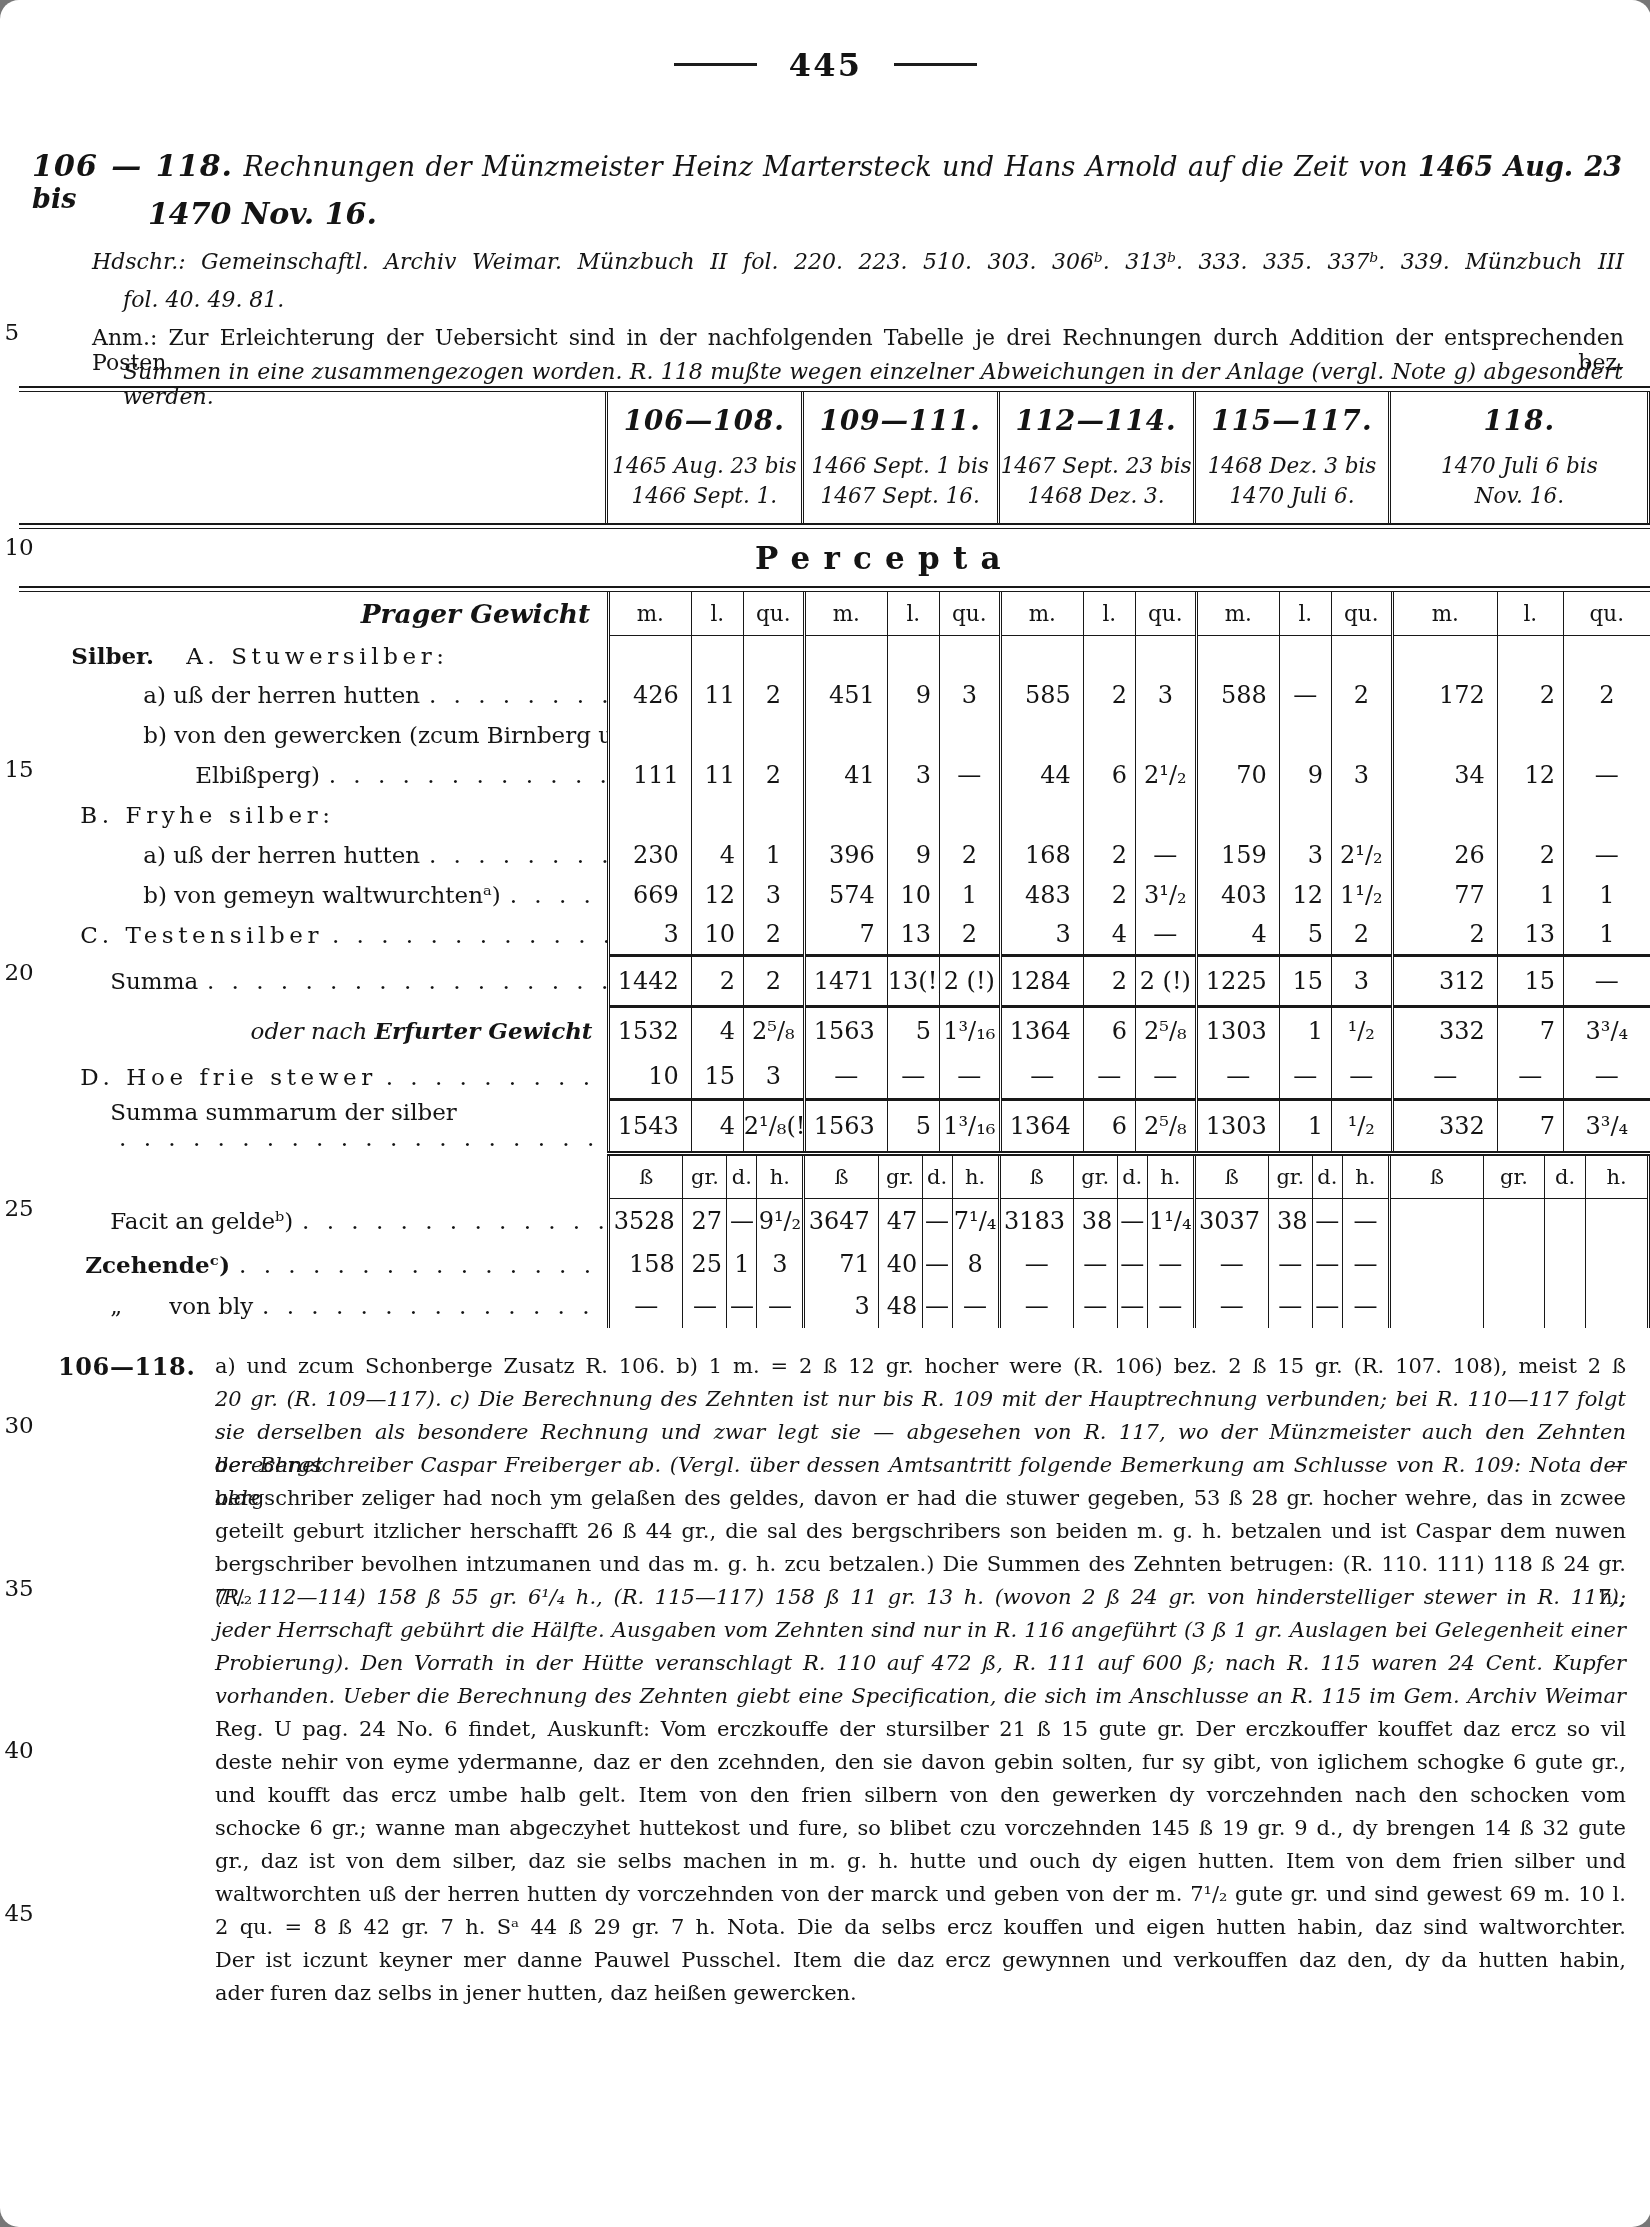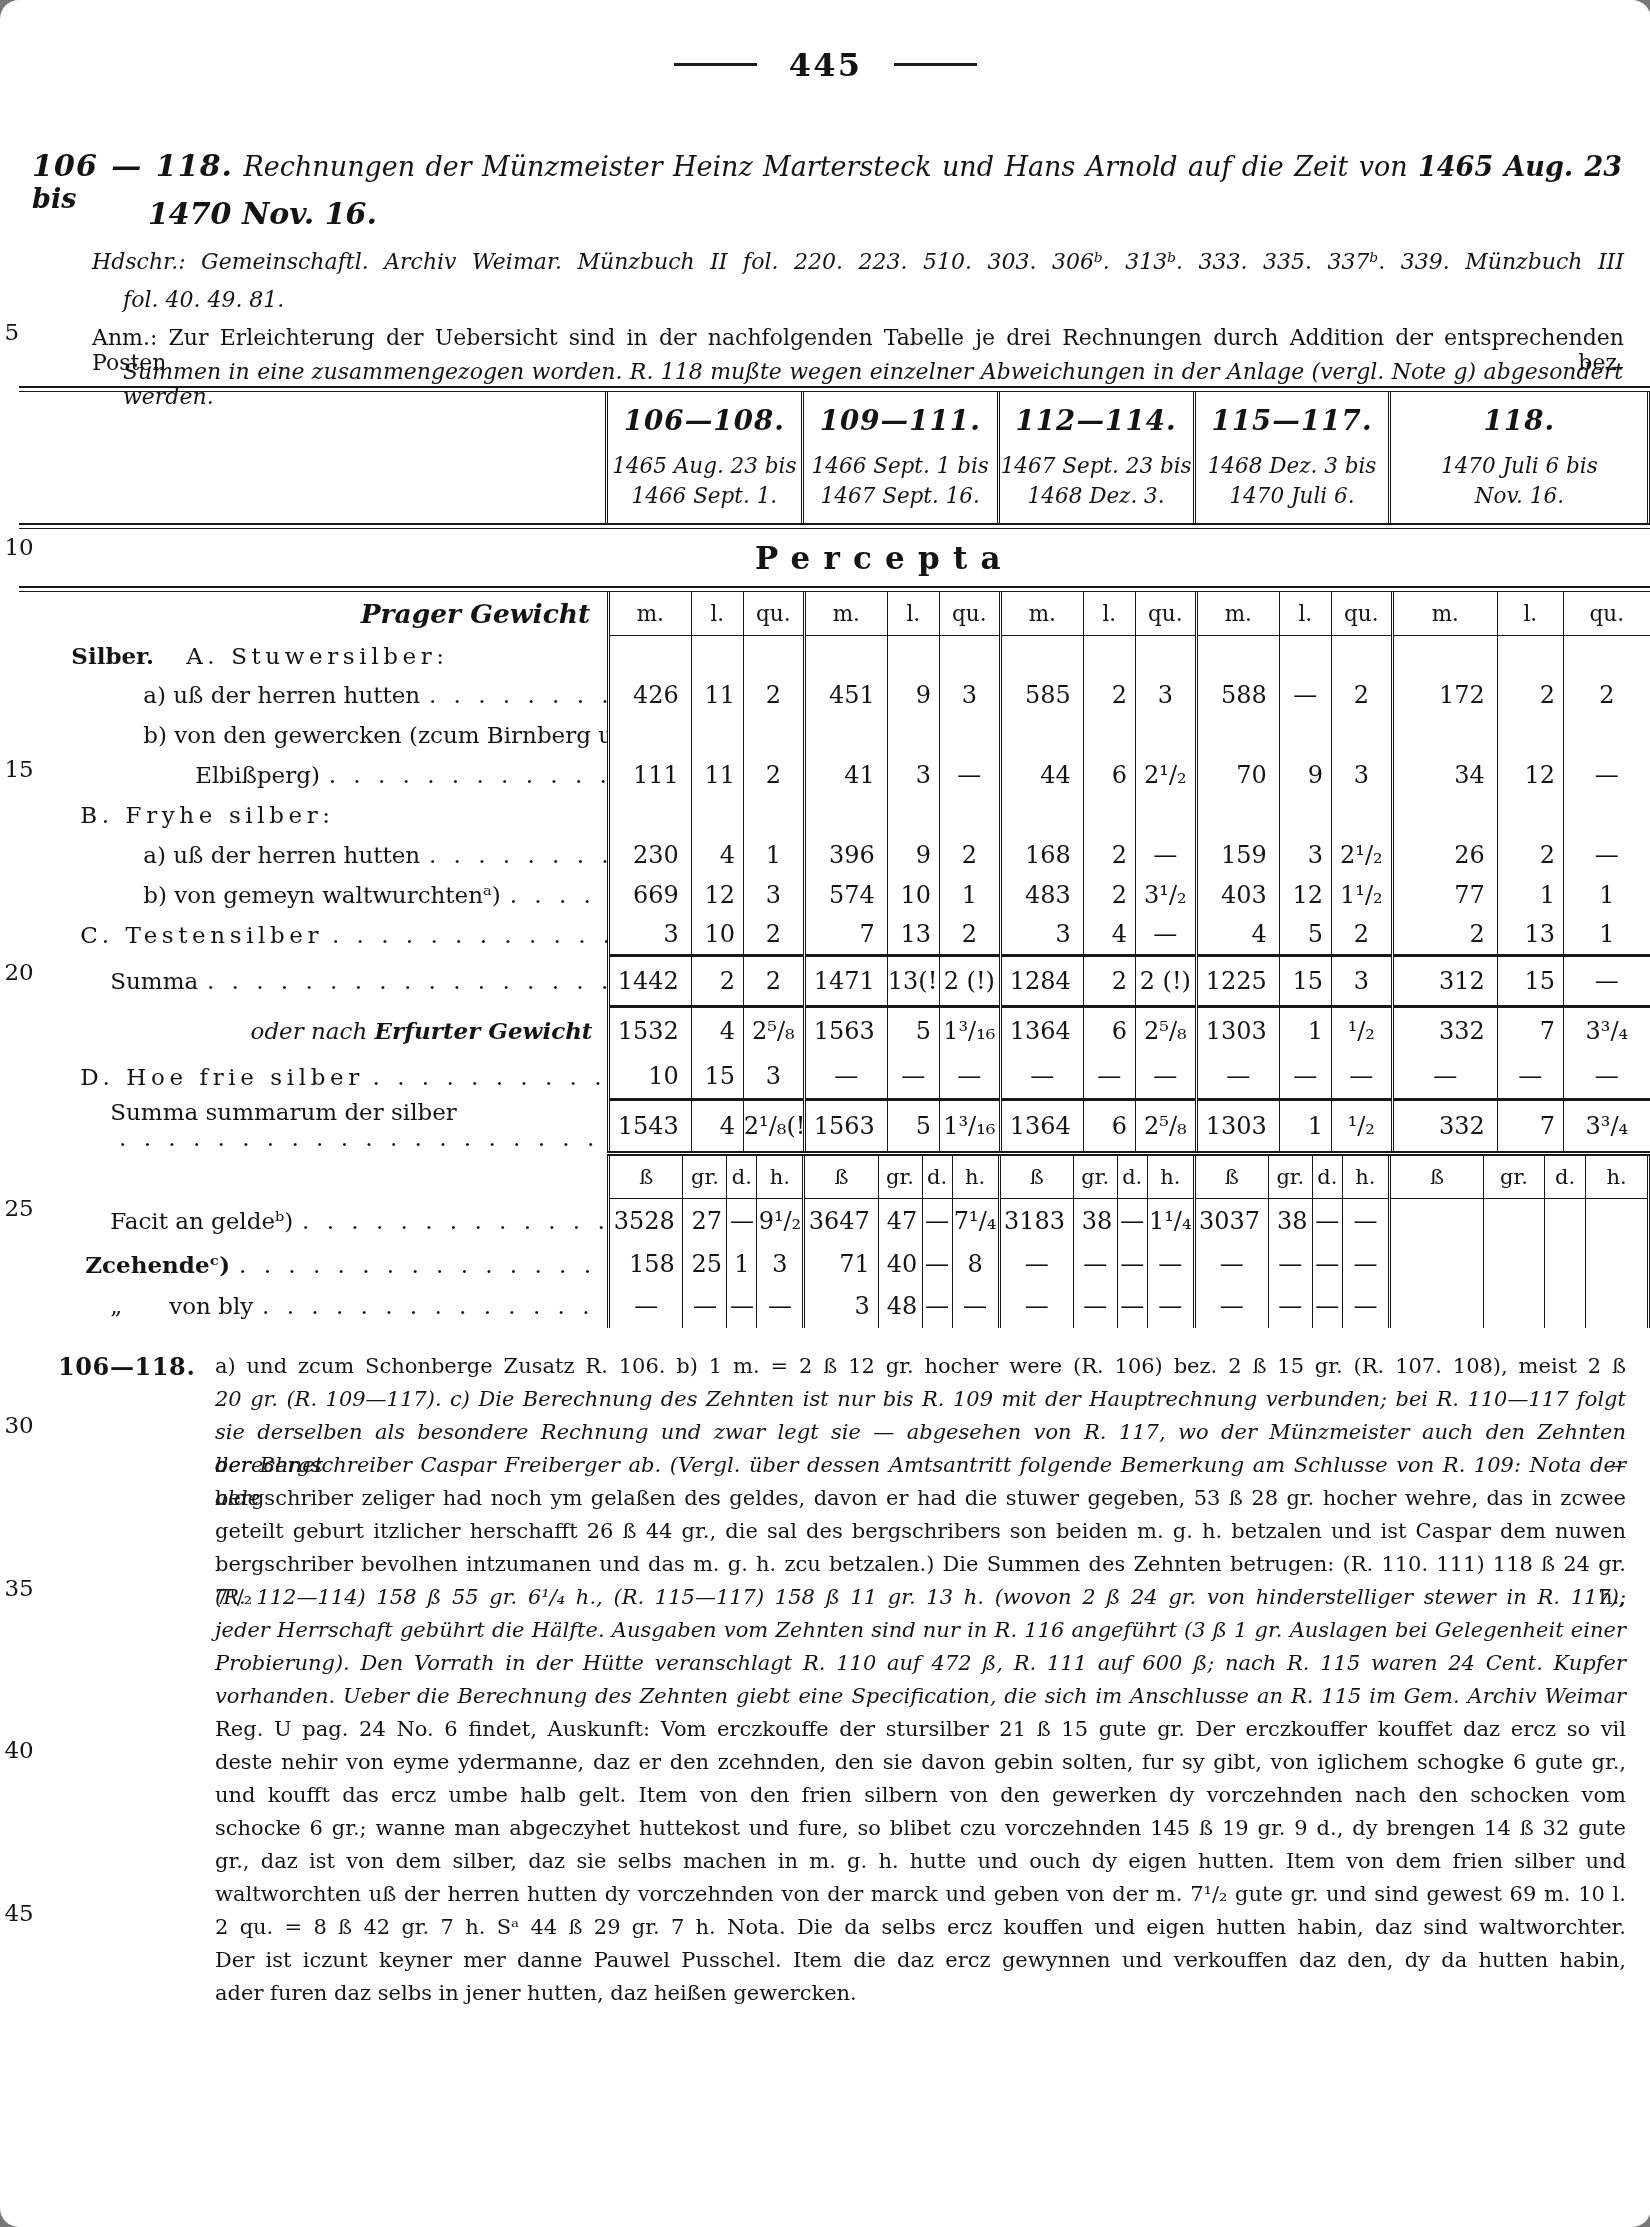--- a/index.html
+++ b/index.html
@@ -406,21 +406,21 @@
             <td class="vm gs rt-b">1303</td>
             <td class="vl il rt-b">1</td>
             <td class="vq il rt-b">¹/₂</td>
             <td class="vm gs rt-b">332</td>
             <td class="vl il rt-b">7</td>
             <td class="vq il ge rt-b">3³/₄</td>
           </tr>
           <tr class="h80">
             <td class="lab">
               <div class="lab-inner" style="padding-left: 61px;">
-                <span class="psp">D. Hoe frie silber</span> 
+                <span class="psp">D. Hoe frie stewer</span> 
                 <span class="leader"> . . . . . . . . . . . . . . . . . . . . . . . . . . . . . . . . . . . . . . . . . . . . . . . . . . . . . . . . . . . . . . . . . . . . . .</span>
               </div>
             </td>
             <td class="vm">10</td>
             <td class="vl il">15</td>
             <td class="vq il">3</td>
             <td class="vm gs dash">—</td>
             <td class="vl il dash">—</td>
             <td class="vq il dash">—</td>
             <td class="vm gs dash">—</td>

